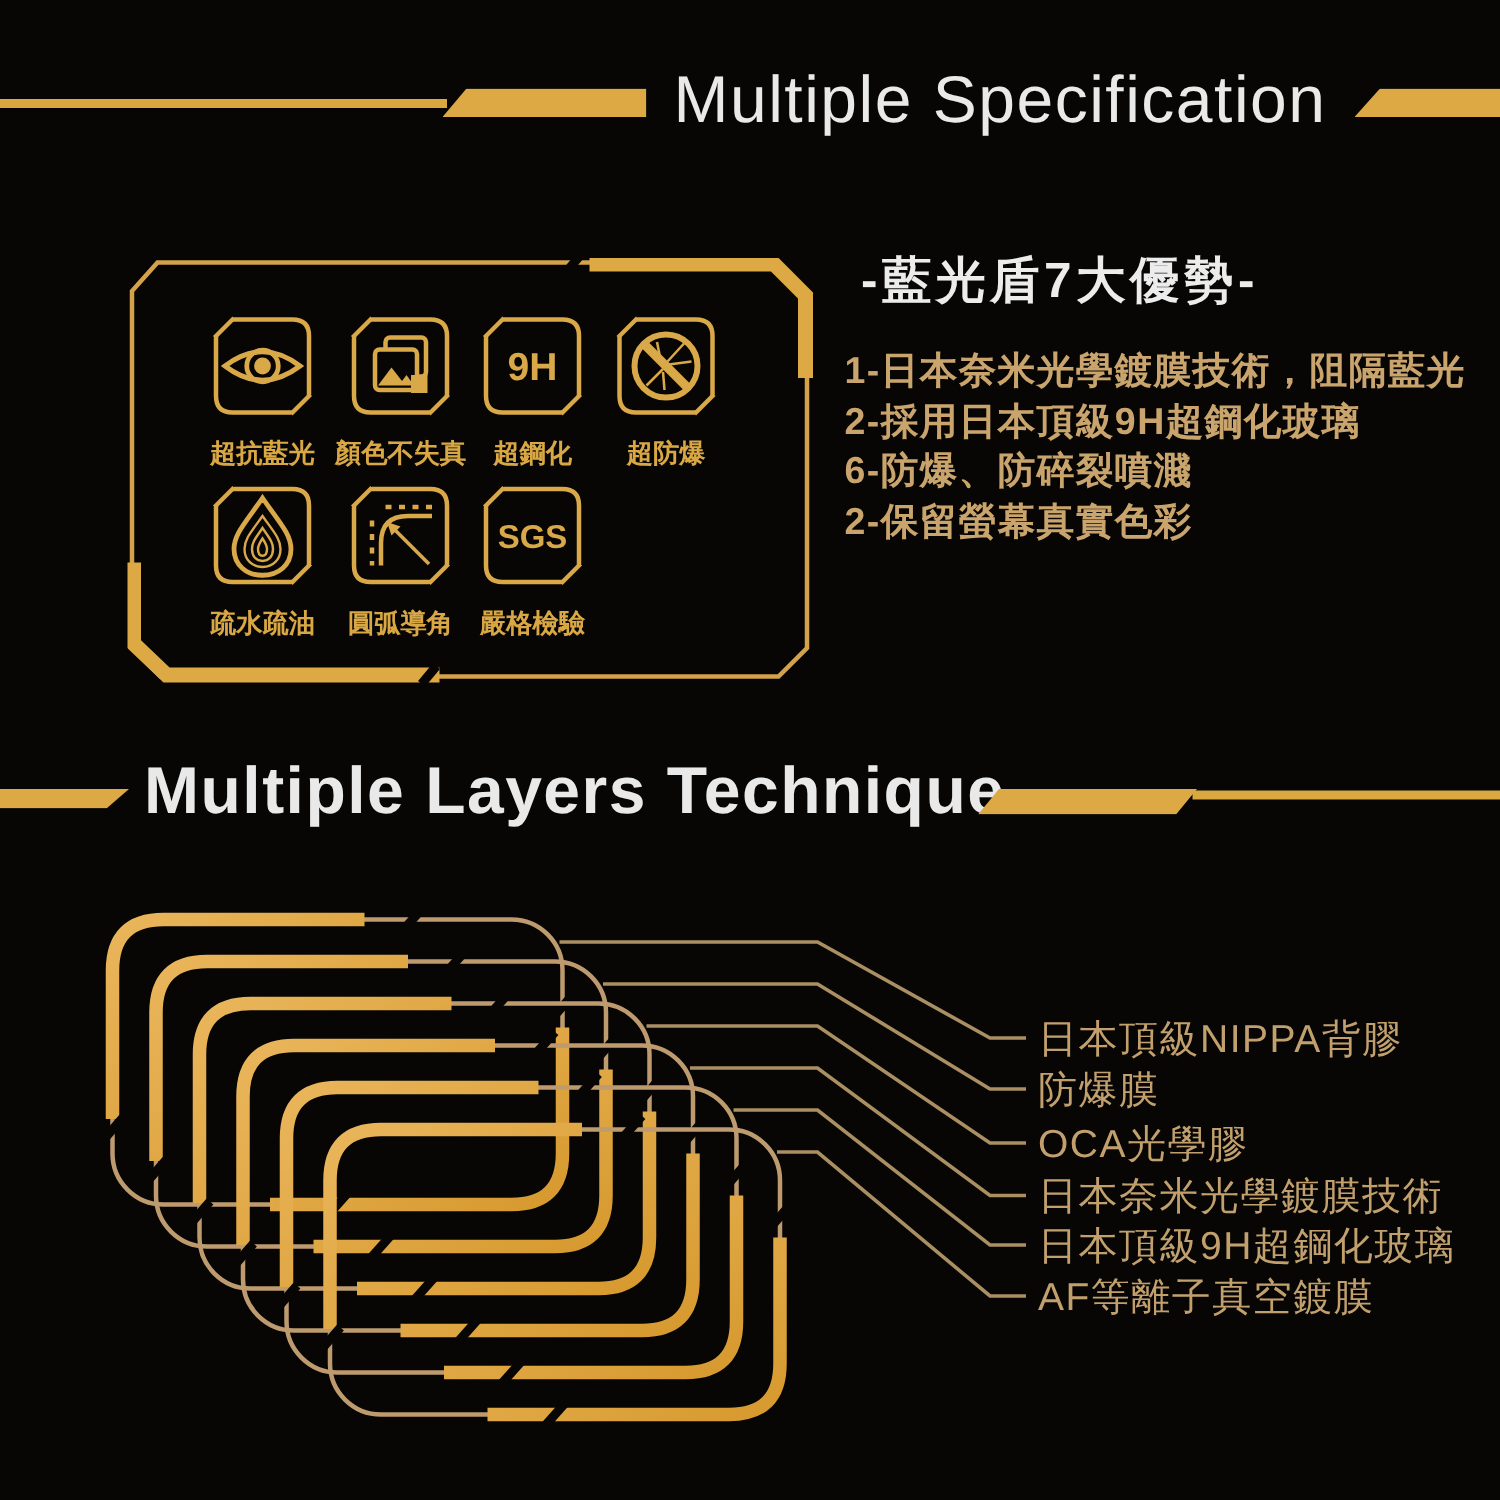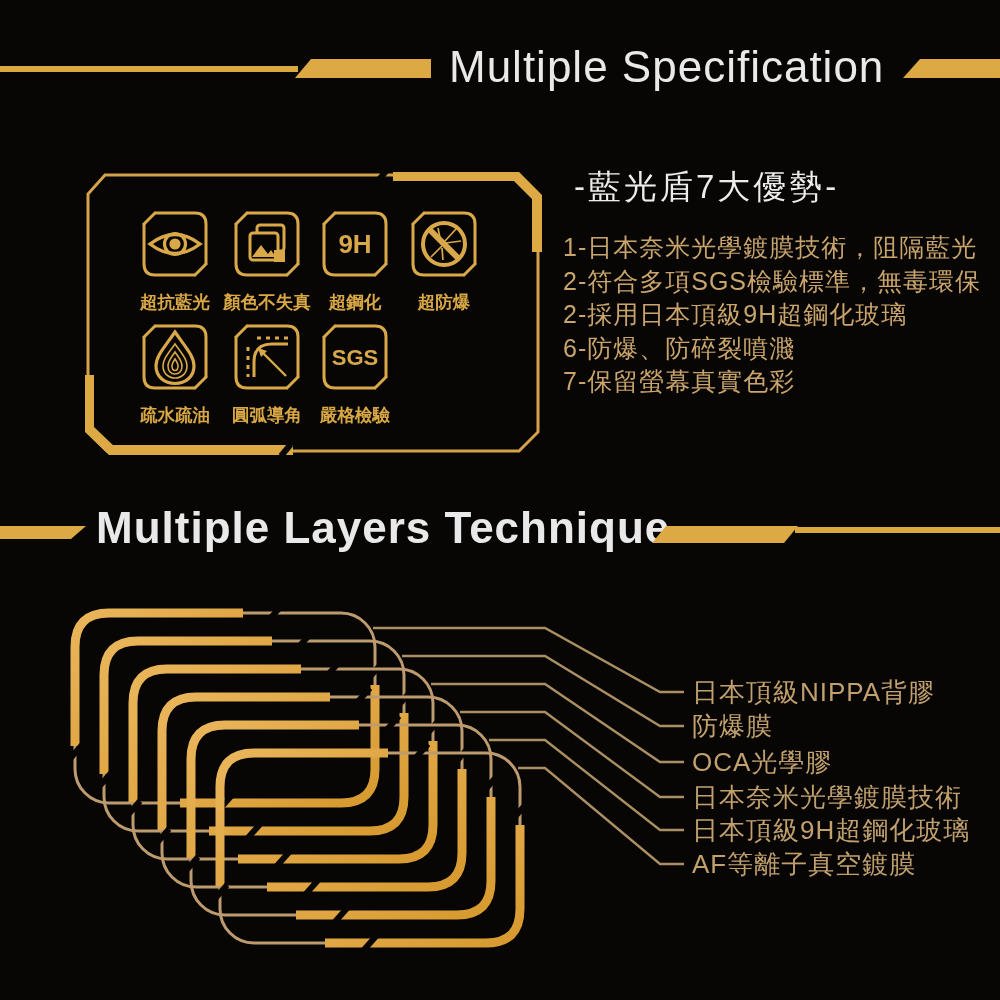--- a/index.html
+++ b/index.html
@@ -30,27 +30,27 @@
     left:0;top:526px;width:86px;height:13px;background:#dca945;
     clip-path:polygon(0 0,100% 0,calc(100% - 15px) 100%,0 100%);
   }
   .h2-bar{
     left:652px;top:526px;width:146px;height:17px;background:#dca945;
     clip-path:polygon(14px 0,100% 0,calc(100% - 14px) 100%,0 100%);
   }
   .h2-line{left:795px;top:527px;width:205px;height:6px;background:#d9a83f;}
   
   .adv-heading{
-    left:574px;top:165px;font-size:33px;font-weight:400;color:#ececec;
+    left:574px;top:165px;font-size:33px;font-weight:700;color:#ececec;
     letter-spacing:3px;white-space:nowrap;
   }
   .adv-list{left:563px;top:231px;width:437px;}
   .adv-item{
     font-size:25px;line-height:33.5px;color:#c9a46c;letter-spacing:1px;
-    white-space:nowrap;font-weight:400;
+    white-space:nowrap;font-weight:700;
   }
   svg text{font-family:"Liberation Sans","DejaVu Sans",sans-serif;}
 </style>
 </head>
 <body>
 
 <div class="abs h1-line"></div>
 <div class="abs h1-bar"></div>
 <div class="abs h1-title">Multiple Specification</div>
 <div class="abs h1-bar-r"></div>
@@ -174,24 +174,23 @@
     <text x="359" y="136" text-anchor="middle">超防爆</text>
     <text x="90" y="249" text-anchor="middle">疏水疏油</text>
     <text x="182" y="249" text-anchor="middle">圓弧導角</text>
     <text x="270" y="249" text-anchor="middle">嚴格檢驗</text>
   </g>
 </svg>
 
 <div class="abs adv-heading">-藍光盾7大優勢-</div>
 <div class="abs adv-list">
   <div class="adv-item">1-日本奈米光學鍍膜技術，阻隔藍光</div>
-  <div class="adv-item">2-符合多項SGS檢驗標準，無毒環保</div>
   <div class="adv-item">2-採用日本頂級9H超鋼化玻璃</div>
   <div class="adv-item">6-防爆、防碎裂噴濺</div>
-  <div class="adv-item">7-保留螢幕真實色彩</div>
+  <div class="adv-item">2-保留螢幕真實色彩</div>
 </div>
 
 <div class="abs h2-bar-l"></div>
 <div class="abs h2-title">Multiple Layers Technique</div>
 <div class="abs h2-bar"></div>
 <div class="abs h2-line"></div>
 
 <svg class="abs" style="left:0;top:585px;" width="1000" height="410" viewBox="0 0 1000 410">
   <defs>
     <linearGradient id="lg" x1="0" y1="0" x2="1" y2="1">

